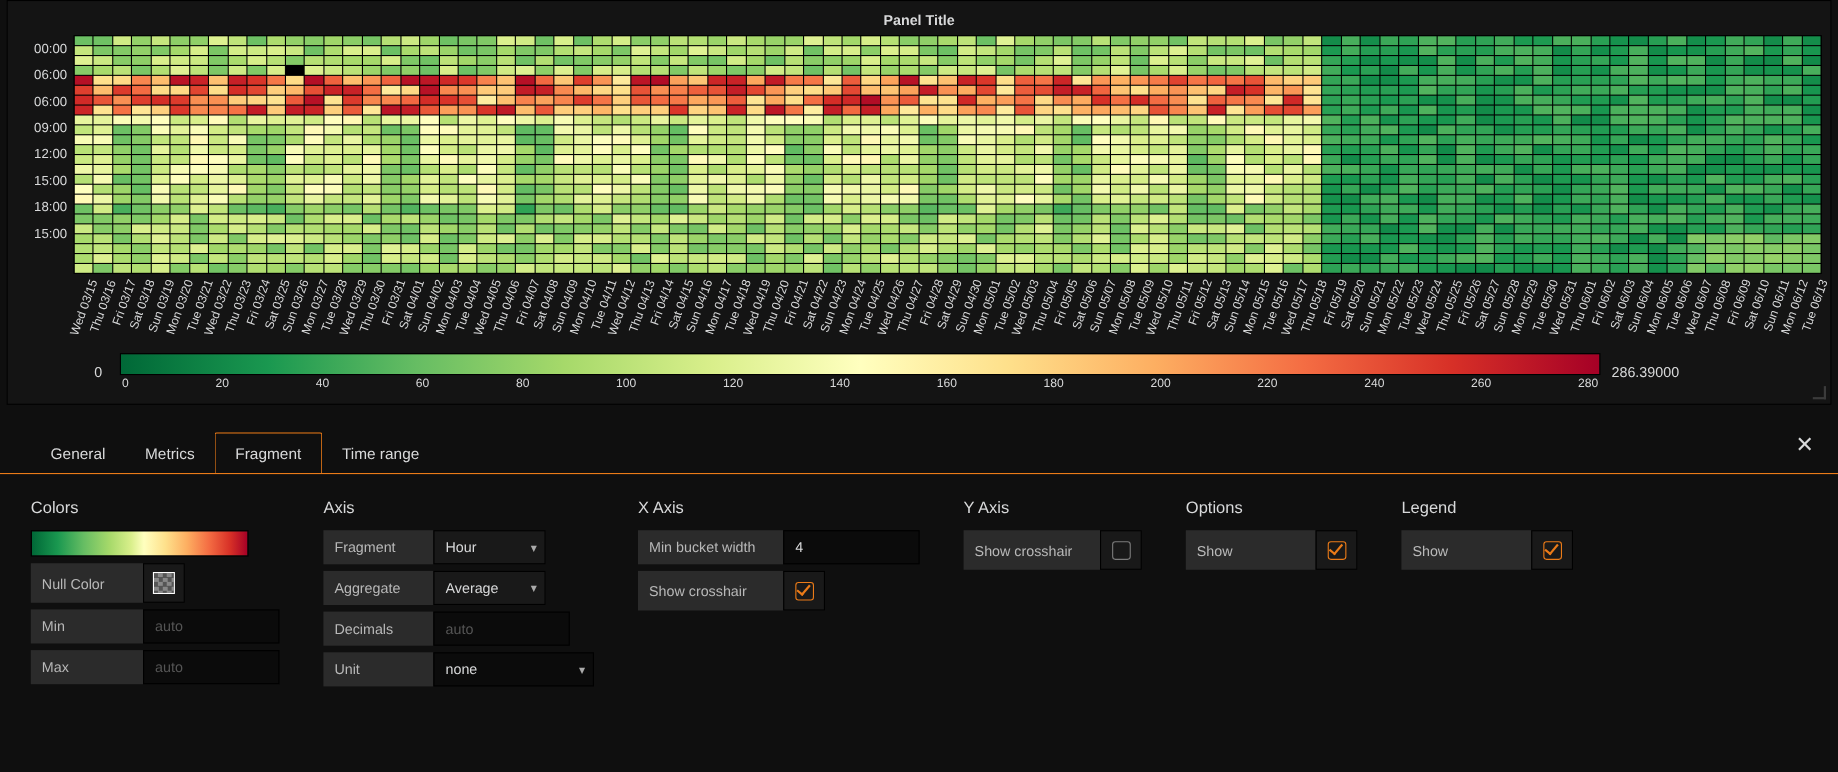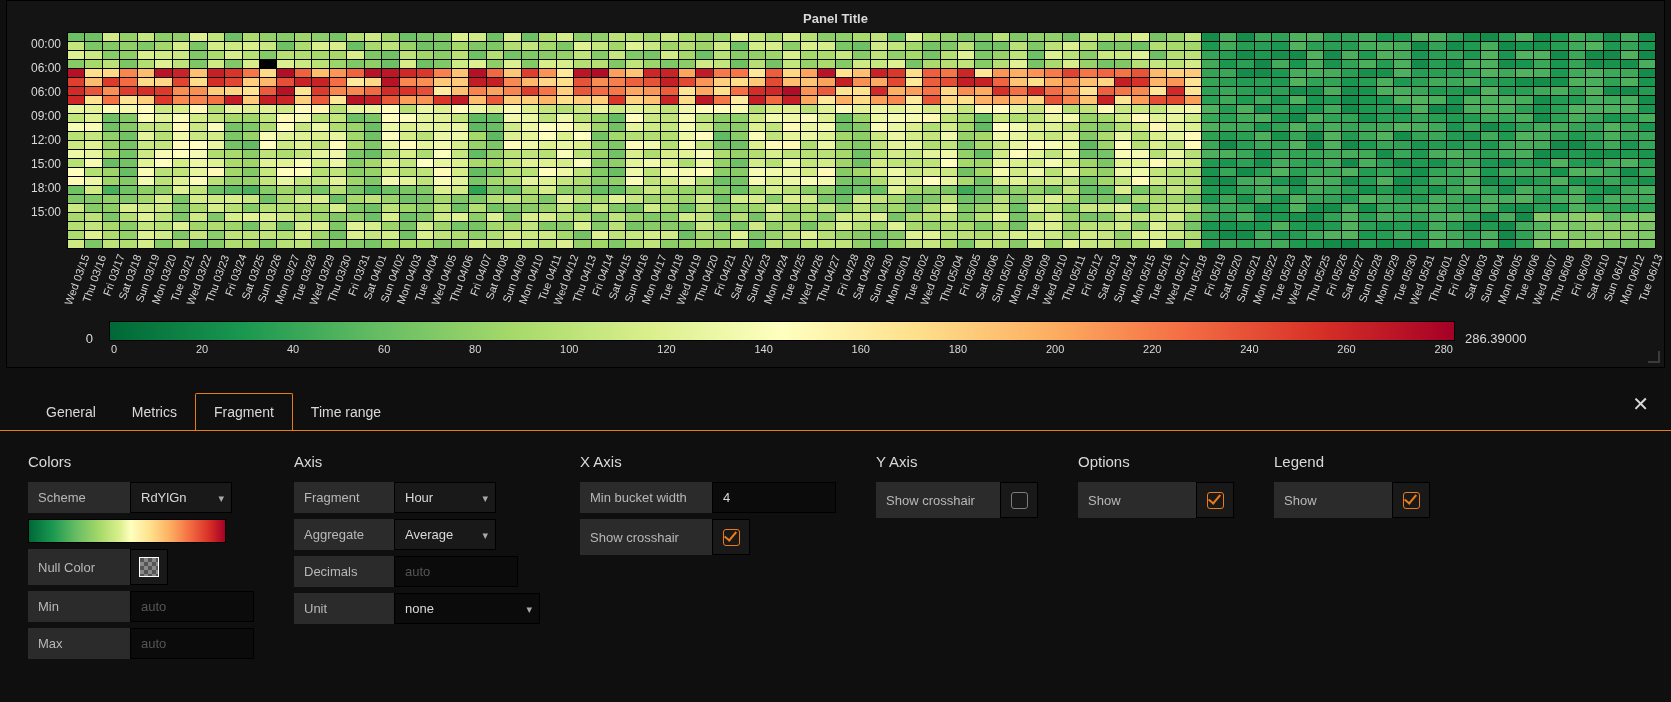--- a/index.html
+++ b/index.html
@@ -2406,24 +2406,20 @@
       <div class="tab active">Fragment</div>
       <div class="tab">Time range</div>
     </div>
     <div class="close">✕</div>
   </div>
 
   <div class="editor-body">
 
     <div class="section sec-col">
       <h4>Colors</h4>
-      <div class="row">
-        <div class="lbl">Scheme</div>
-        <div class="sel-wrap"><select class="sel"><option>RdYlGn</option></select></div>
-      </div>
       <div class="grad-preview"></div>
       <div class="row">
         <div class="lbl">Null Color</div>
         <div class="swatch-wrap">
             <div class="swatch"></div>
           </div>
       </div>
       <div class="row">
         <div class="lbl">Min</div>
         <input class="inp" placeholder="auto" style="">

